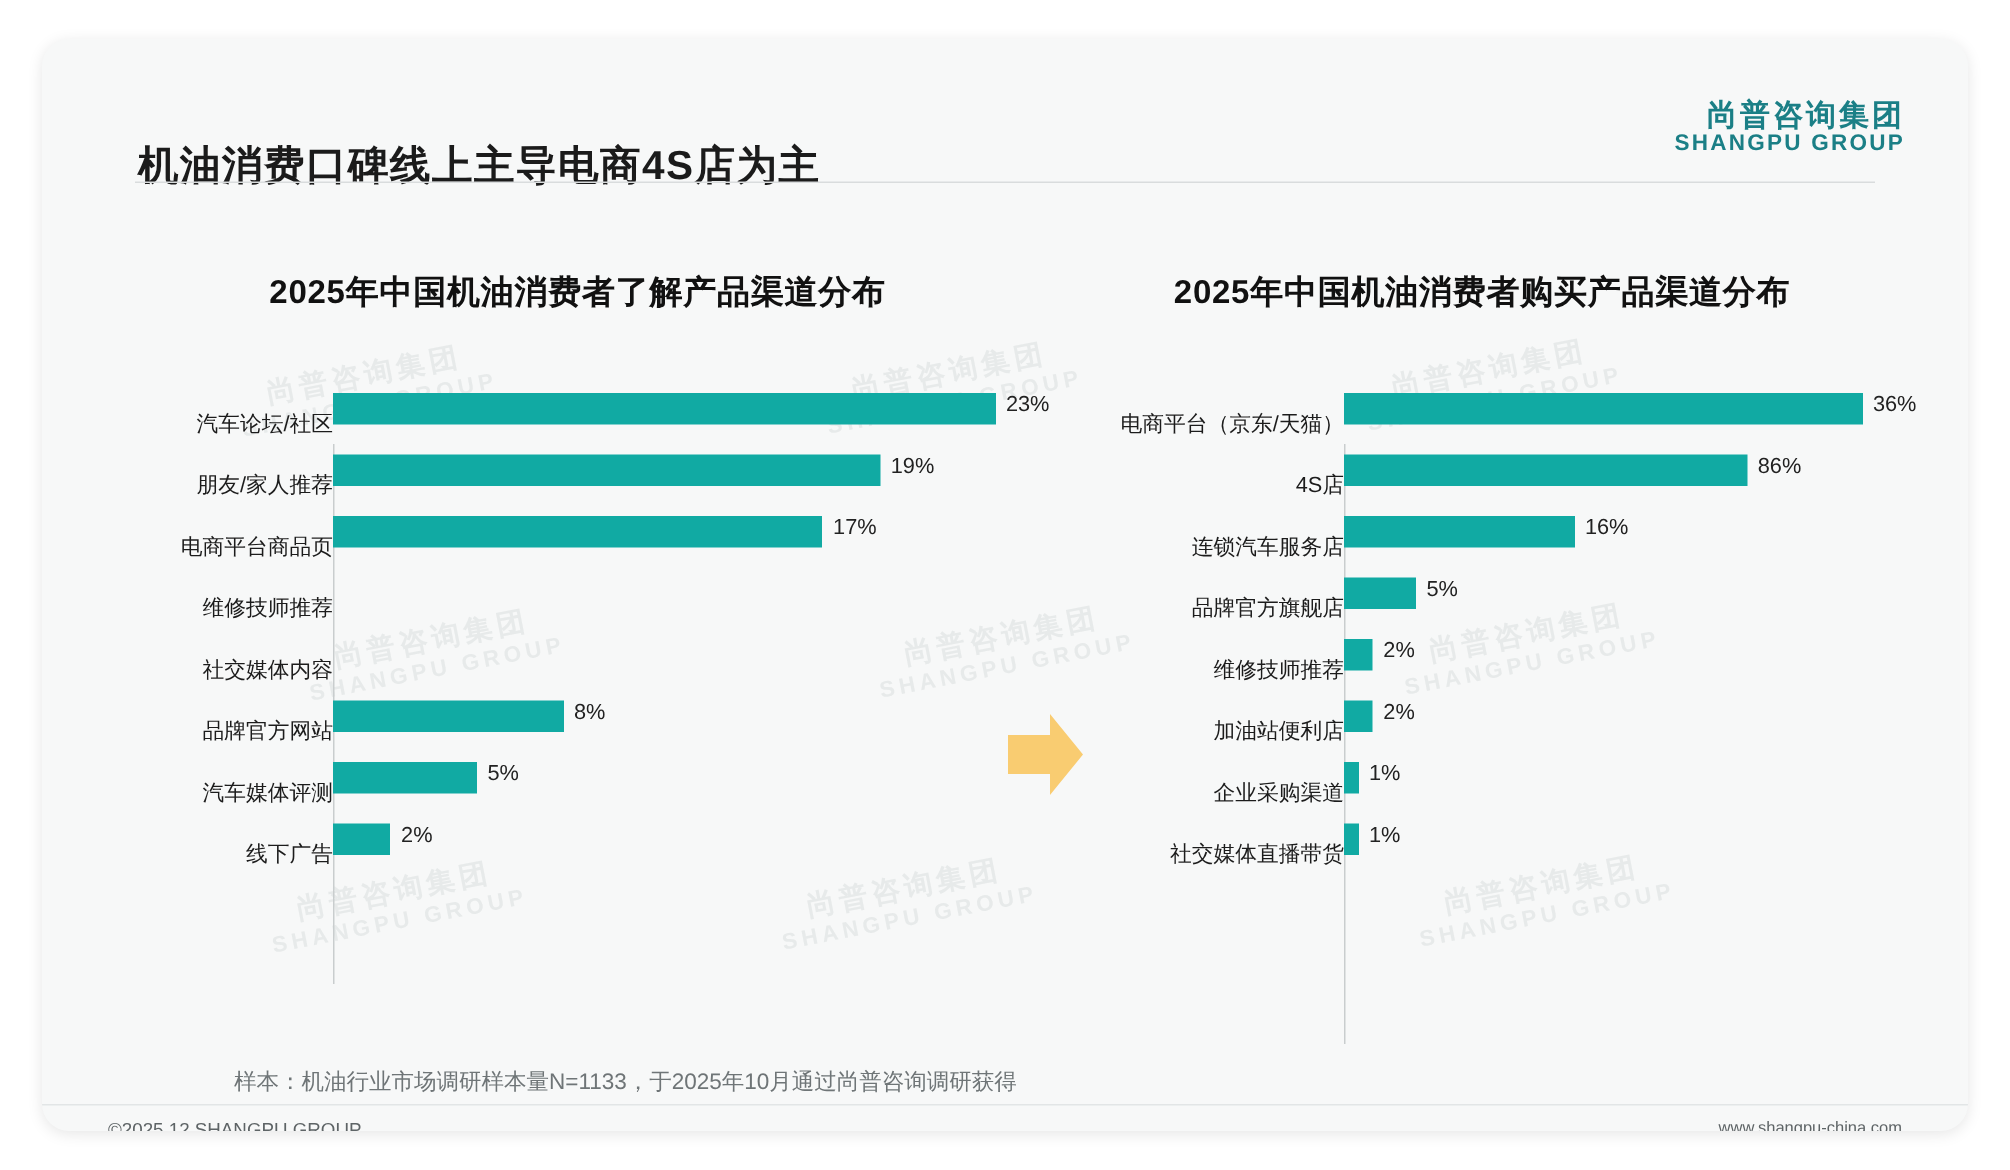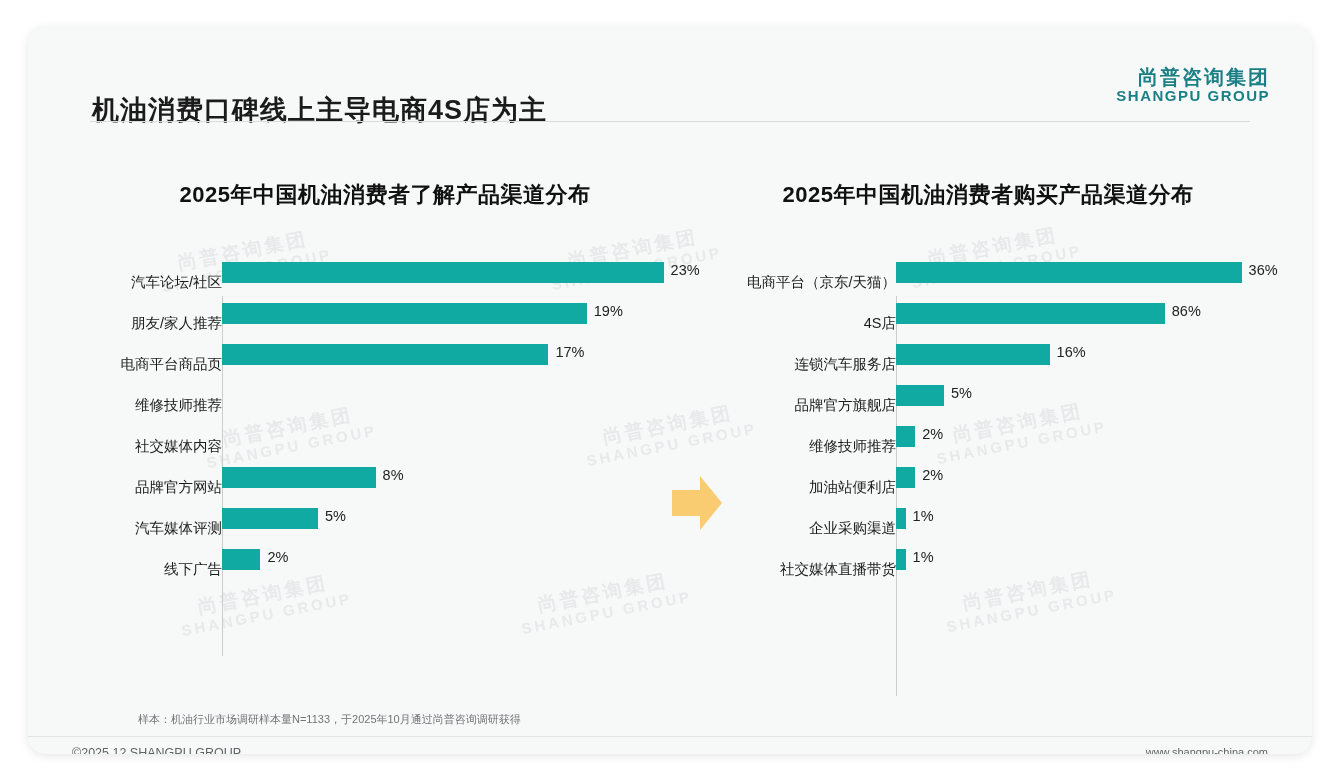--- a/index.html
+++ b/index.html
@@ -154,23 +154,23 @@
     position: absolute;
     left: 638px;
     top: 446px;
     width: 60px;
     height: 70px;
   }
 
   
   .footnote {
     position: absolute;
-    left: 110px;
+    left: 128px;
     top: 686px;
-    font-size: 11px;
+    font-size: 15px;
     color: #6f7577;
   }
   .footer-rule {
     position: absolute;
     left: 0;
     top: 710px;
     width: 100%;
     height: 1px;
     background: #e2e5e6;
   }

